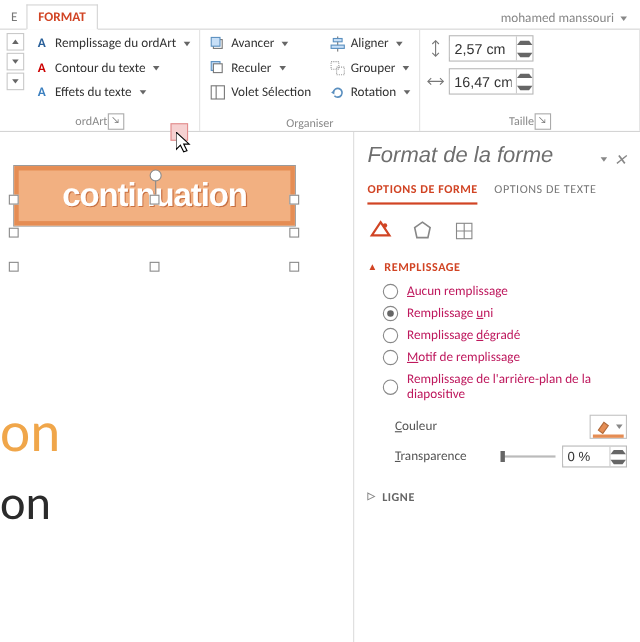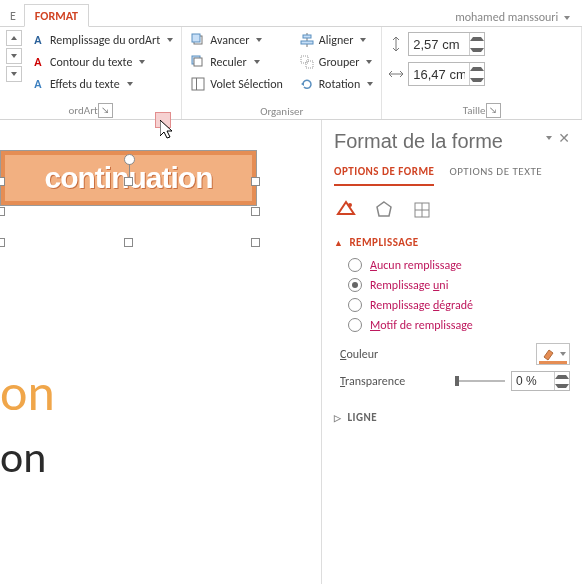--- a/index.html
+++ b/index.html
@@ -202,21 +202,22 @@
     padding:10px 12px 0 12px;
     box-sizing:border-box;
   }
   .pane-title {
     font-family:"Segoe UI Light","Segoe UI",Arial,sans-serif;
     font-size:20px;
     font-weight:300;
     color:#6e6e6e;
     display:flex;
     justify-content:space-between;
-    align-items:flex-start;
+    align-items:flex-end;
+    font-style:italic;
   }
   .pane-close { display:flex; gap:6px; align-items:center; }
   .pane-tabs {
     display:flex;
     gap:15px;
     margin-top:12px;
     font-size:11px;
     letter-spacing:.5px;
   }
   .pane-tab { color:#777; padding-bottom:6px;cursor:default; }
@@ -243,38 +244,38 @@
     gap:8px;
     padding:3px 0;
     font-size:12px;
     color:#be185d;
   }
   .radio {
     width:12px;height:12px;border:1px solid #888;border-radius:50%;
     display:flex;justify-content:center;align-items:center;flex-shrink:0;
   }
   .radio.checked::after{content:"";width:6px;height:6px;background:#666;border-radius:50%;}
-  .controls { margin:8px 0 0 6px; }
+  .controls { margin:8px 0 0 25px; }
   .ctrl-row{
     display:flex;
     align-items:center;
     justify-content:space-between;
     margin-bottom:6px;
     font-size:12px;
     color:#555;
   }
   .swatch {
     width:32px;height:20px;border:1px solid #c2c2c2;background:#fff;display:flex;
     align-items:center;justify-content:center;gap:2px;
   }
   .underline-bar{width:28px;height:3px;background:#e58d54;position:absolute;bottom:0;left:2px;}
   
   .textbox {
     position:absolute;
-    left:0px;
+    left:12px;
     top:30px;
     width:257px;
     box-sizing:border-box;
   }
   .tb-frame{
     border:1px solid #9a9a9a;
     padding:0;
   }
   .handle{width:7px;height:7px;background:#fff;border:1px solid #8a8a8a;position:absolute;}
   .handle.nw{left:-4px;top:27px;}
@@ -569,20 +570,24 @@
             <span>Remplissage <u class="al">u</u>ni</span>
         </div>
         <div class="radio-item">
           <div class="radio"></div>
             <span>Remplissage <u class="al">d</u>égradé</span>
         </div>
         <div class="radio-item">
           <div class="radio"></div>
             <span><u class="al">M</u>otif de remplissage</span>
         </div>
+        <div class="radio-item">
+          <div class="radio"></div>
+            <span>Remplissage de l'arrière-plan de la diapositive</span>
+        </div>
       </div>
 
       <div class="controls">
         <div class="ctrl-row">
           <span><u class="al">C</u>ouleur</span>
           <div class="swatch" style="position:relative;">
             <svg width="14" height="14">
                 <path d="M3 10 L8 3 L12 6 L7 13 Z" fill="#e58d54" stroke="#b06a3a"></path>
               </svg>
             <span class="drop"></span>

